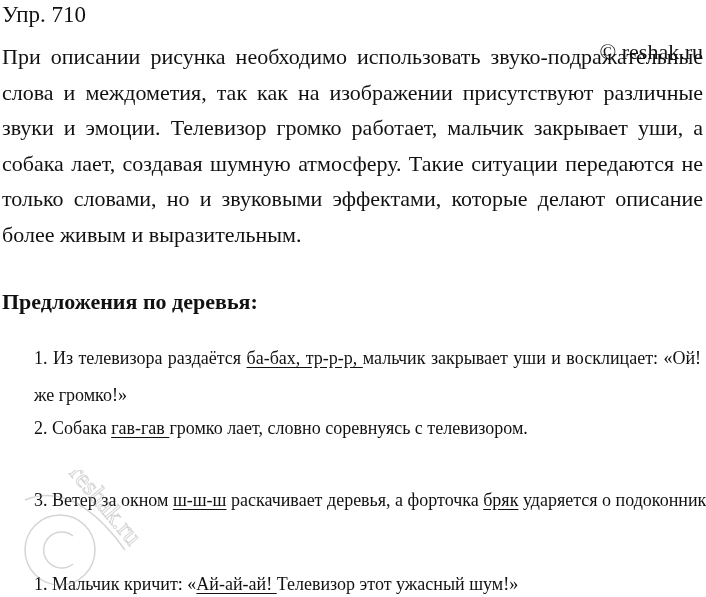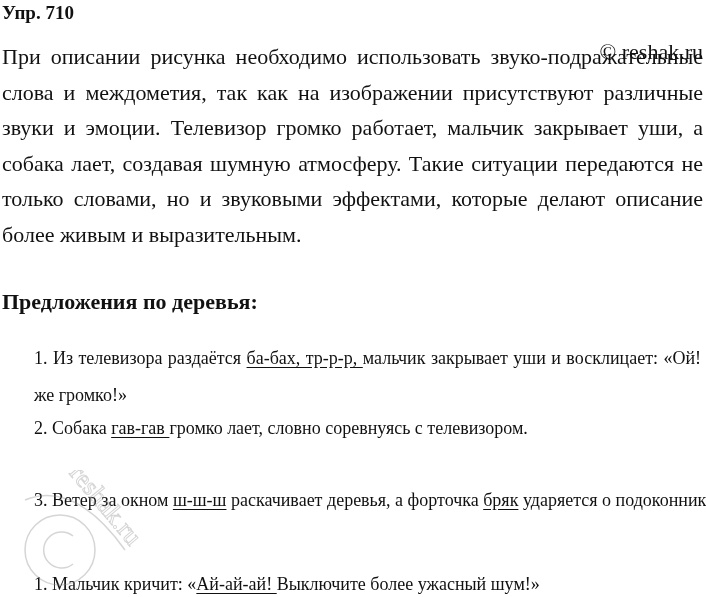--- a/index.html
+++ b/index.html
@@ -1,19 +1,19 @@
 <!DOCTYPE html>
 <html><head>
 <meta charset="utf-8">
 <style>
   html, body { margin:0; padding:0; background:#ffffff; }
   body { width:706px; height:597px; overflow:hidden; position:relative;
          font-family:"Liberation Serif", "DejaVu Serif", serif; color:#111; }
   .header { position:absolute; top:2px; left:2px; right:3px; height:28px; }
-  .title { position:absolute; left:0; top:0; font-weight:bold; font-size:19px; }
+  .title { position:absolute; left:0; top:0; font-weight:normal; font-size:23px; }
   .credit { position:absolute; right:0; top:0; font-size:22px;margin-top:37px; }
   .para { position:absolute; left:2px; width:701px; font-size:22px; line-height:35.5px;
           text-align:justify; }
   .p1 { top:39px; }
   .heading { position:absolute; left:2px; top:289px; font-weight:bold; font-size:22px; }
   .item { position:absolute; left:2px; width:701px; font-size:18px; line-height:37px; text-align:justify;margin-left:32px; }
   .i1 { top:340px; }
   .i2 { top:410px; }
   .i3 { top:482px;font-family:Liberation Serif, serif; }
   .i4 { top:566px; }
@@ -39,21 +39,21 @@
 
 <div class="item i2">
   <span>2. Собака </span><u>гав-гав </u><span>громко лает, словно соревнуясь с телевизором.</span>
 </div>
 
 <div class="item i3">
   <span>3. Ветер за окном </span><u>ш-ш-ш</u><span> раскачивает деревья, а форточка </span><u>бряк</u><span> ударяется о подоконник.</span>
 </div>
 
 <div class="item i4">
-  <span>1. Мальчик кричит: «</span><u>Ай-ай-ай! </u><span>Выключите более ужасный шум!»</span>
+  <span>1. Мальчик кричит: «</span><u>Ай-ай-ай! </u><span>Телевизор этот ужасный шум!»</span>
 </div>
 
 <svg class="watermark" viewBox="0 0 150 125">
   <g fill="none" stroke="#888" stroke-width="1.5">
     <circle cx="45" cy="80" r="35"></circle>
     <path d="M58 66 A18 18 0 1 0 58 94"></path>
     <path d="M10 30 Q 60 10 110 80"></path>
   </g>
   <text x="20" y="25" font-family="Liberation Serif, serif" font-size="26" fill="none" stroke="#888" stroke-width="1" transform="rotate(50 60 50)">reshak.ru</text>
 </svg>

